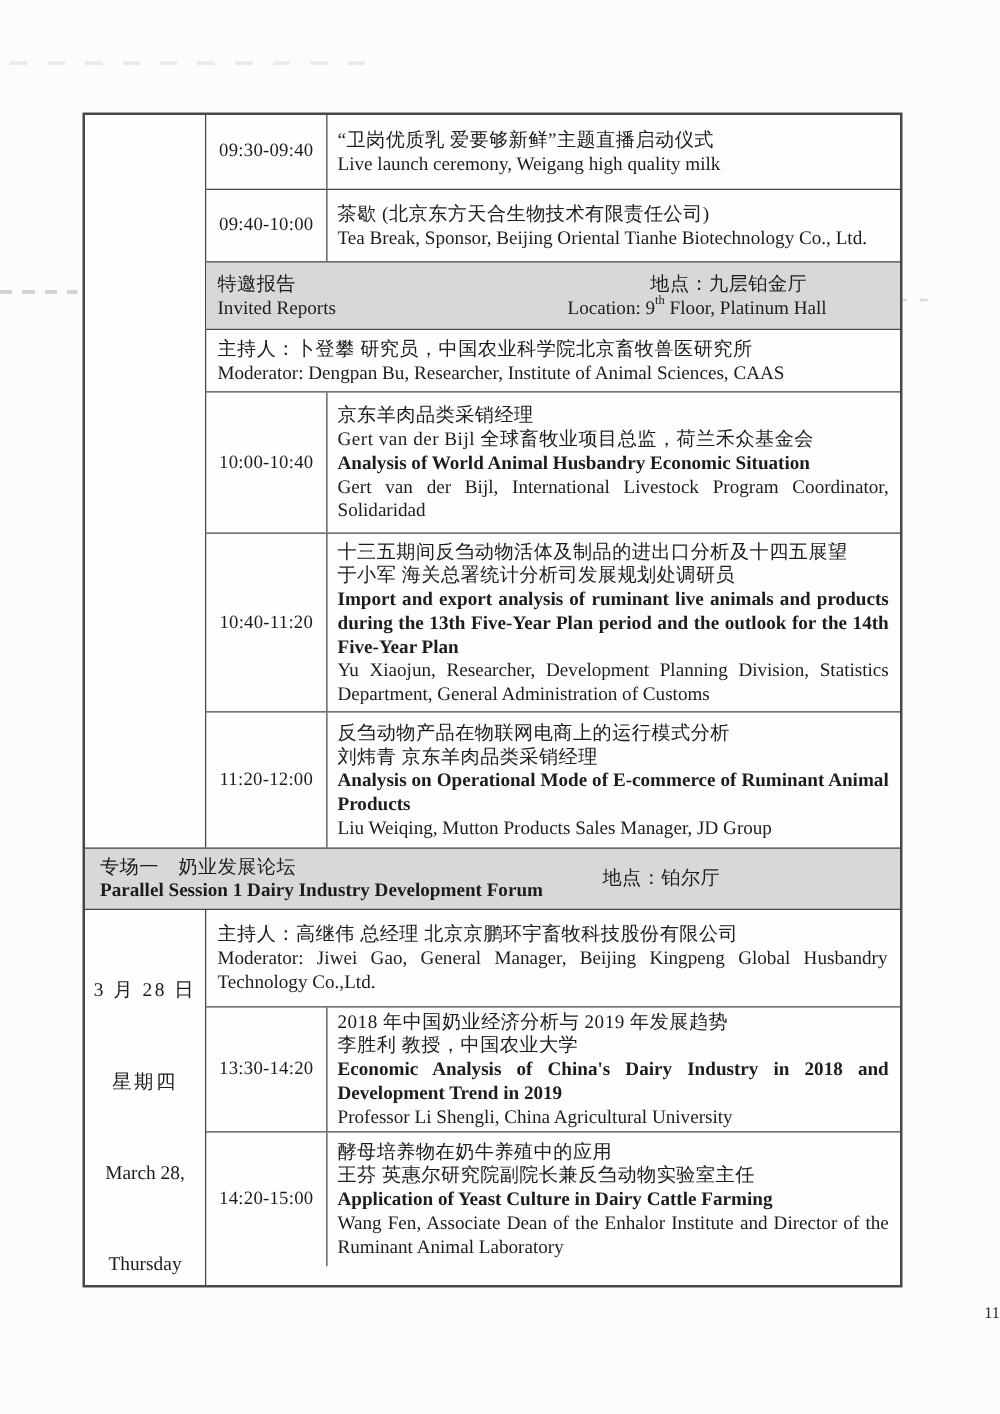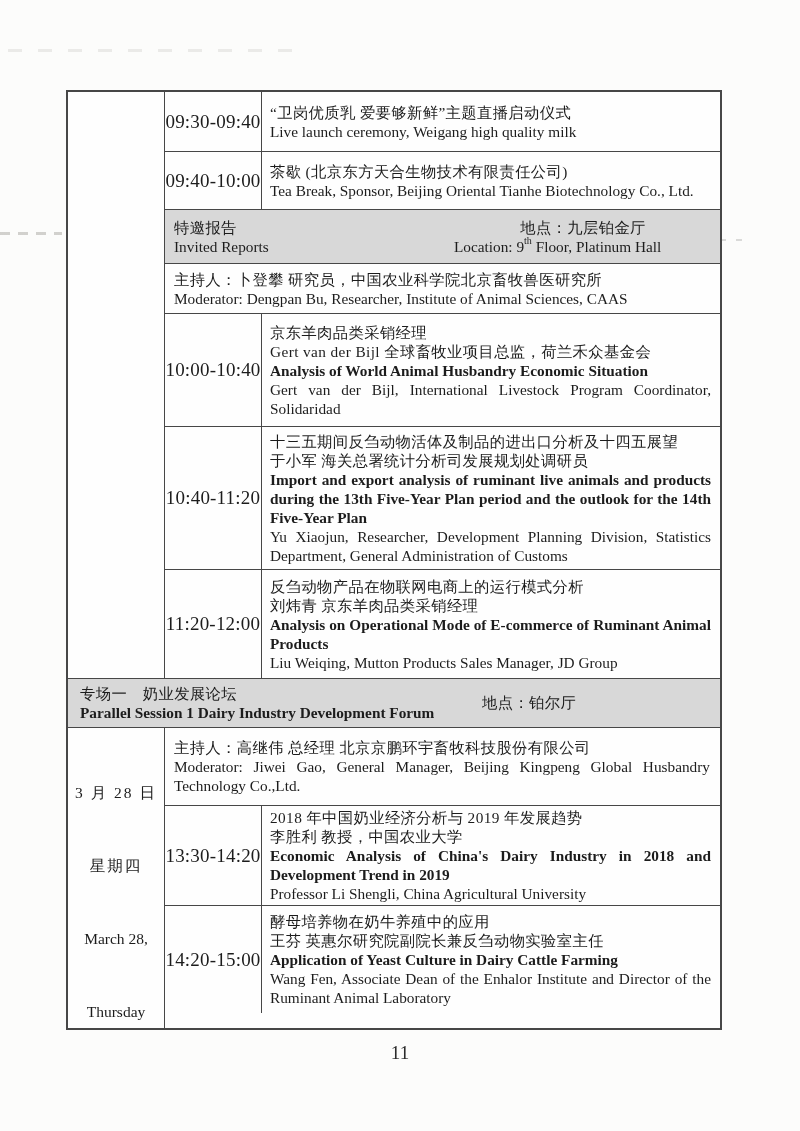--- a/index.html
+++ b/index.html
@@ -22,21 +22,21 @@
   }
   .datecell p{text-align:center;margin-top:48px;}
   .gright{flex:1;min-width:0;display:flex;flex-direction:column;}
   .gright > .row + .row{border-top:1.7px solid #474747;}
   .row{box-sizing:border-box;}
   
   .session{display:flex;align-items:stretch;}
   .timecell{
     width:97px;flex:0 0 97px;border-right:1.7px solid #474747;box-sizing:border-box;
     display:flex;align-items:center;justify-content:center;
-    font-size:19px;letter-spacing:.2px;white-space:nowrap;
+    font-size:15px;letter-spacing:.2px;white-space:nowrap;
   }
   .content{
     flex:1;min-width:0;padding:2px 9px 2px 8px;box-sizing:border-box;
     display:flex;flex-direction:column;justify-content:center;
   }
   
   .moderator{
     padding:3px 10px 3px 9px;display:flex;flex-direction:column;justify-content:center;
   }
   
@@ -59,22 +59,22 @@
   
   p{margin:0;font-size:15.3px;line-height:19px;}
   .zh{letter-spacing:.4px;}
   .en{text-align:justify;}
   .enb{text-align:justify;font-weight:700;}
   .dline{line-height:25px;font-size:15.5px;}
   .dline.zh{letter-spacing:2px;}
   .sup{font-size:10px;vertical-align:top;position:relative;top:-1px;line-height:10px;}
   
   .pagenum{
-    position:absolute;left:0;top:1042px;width:100%;text-align:center;
-    font-size:19px;color:#2a2a2a;
+    position:absolute;left:0;top:1042px;width:100%;text-align:right;
+    font-size:13px;color:#2a2a2a;
   }
   
   .artifact{position:absolute;pointer-events:none;}
   .a1{left:8px;top:49px;width:290px;height:3px;opacity:.5;
       background:repeating-linear-gradient(90deg,#d9d8d5 0 14px,transparent 14px 30px);}
   .a2{left:0;top:232px;width:62px;height:3px;opacity:.8;
       background:repeating-linear-gradient(90deg,#c7c6c2 0 10px,transparent 10px 18px);}
   .a3{left:560px;top:239px;width:182px;height:2px;opacity:.35;
       background:repeating-linear-gradient(90deg,#9a9a98 0 12px,transparent 12px 22px);}
   .a4{left:84px;top:938px;width:28px;height:12px;opacity:.55;border-radius:50%;

